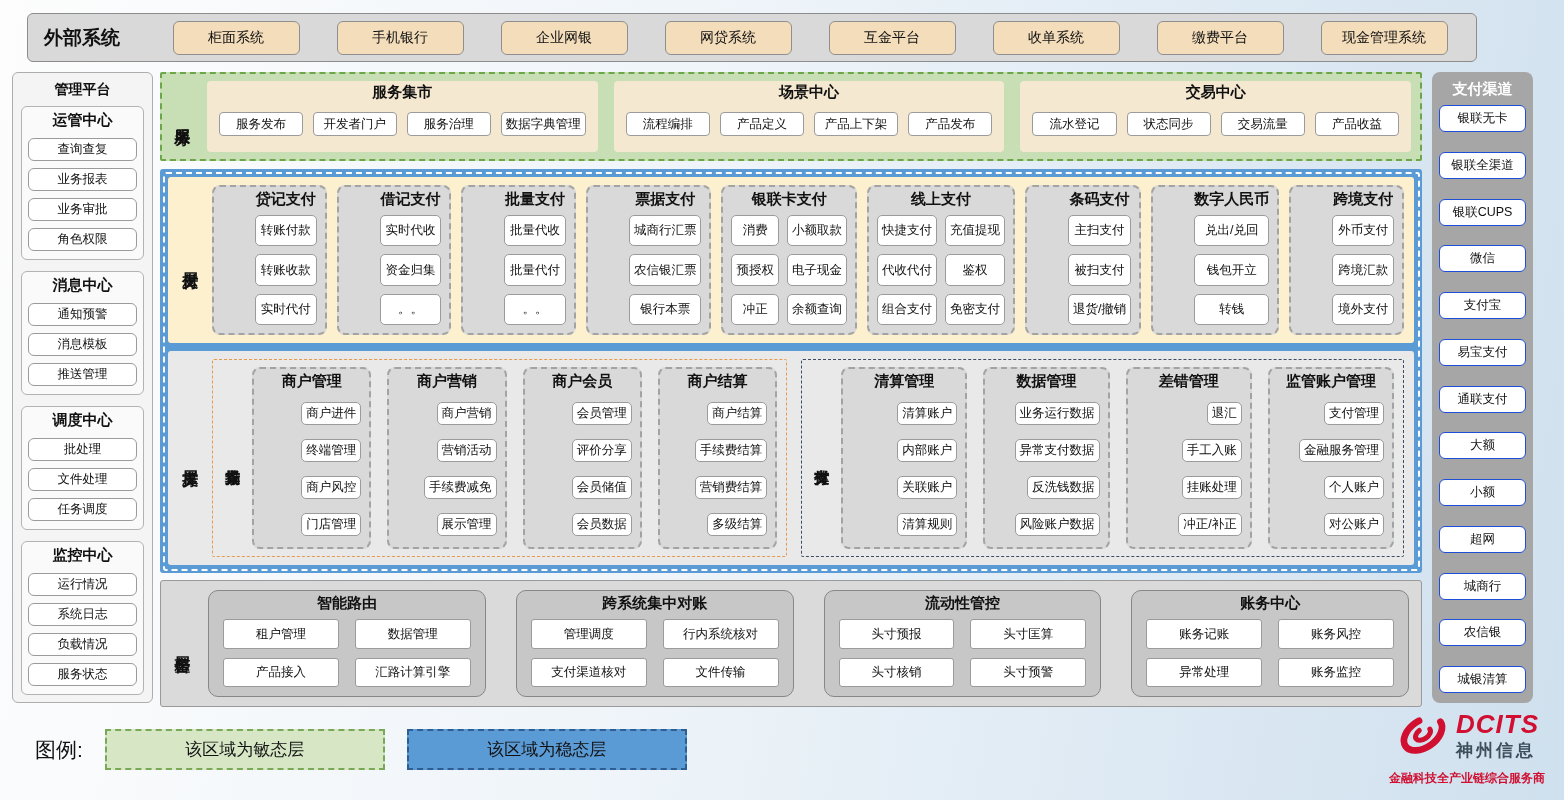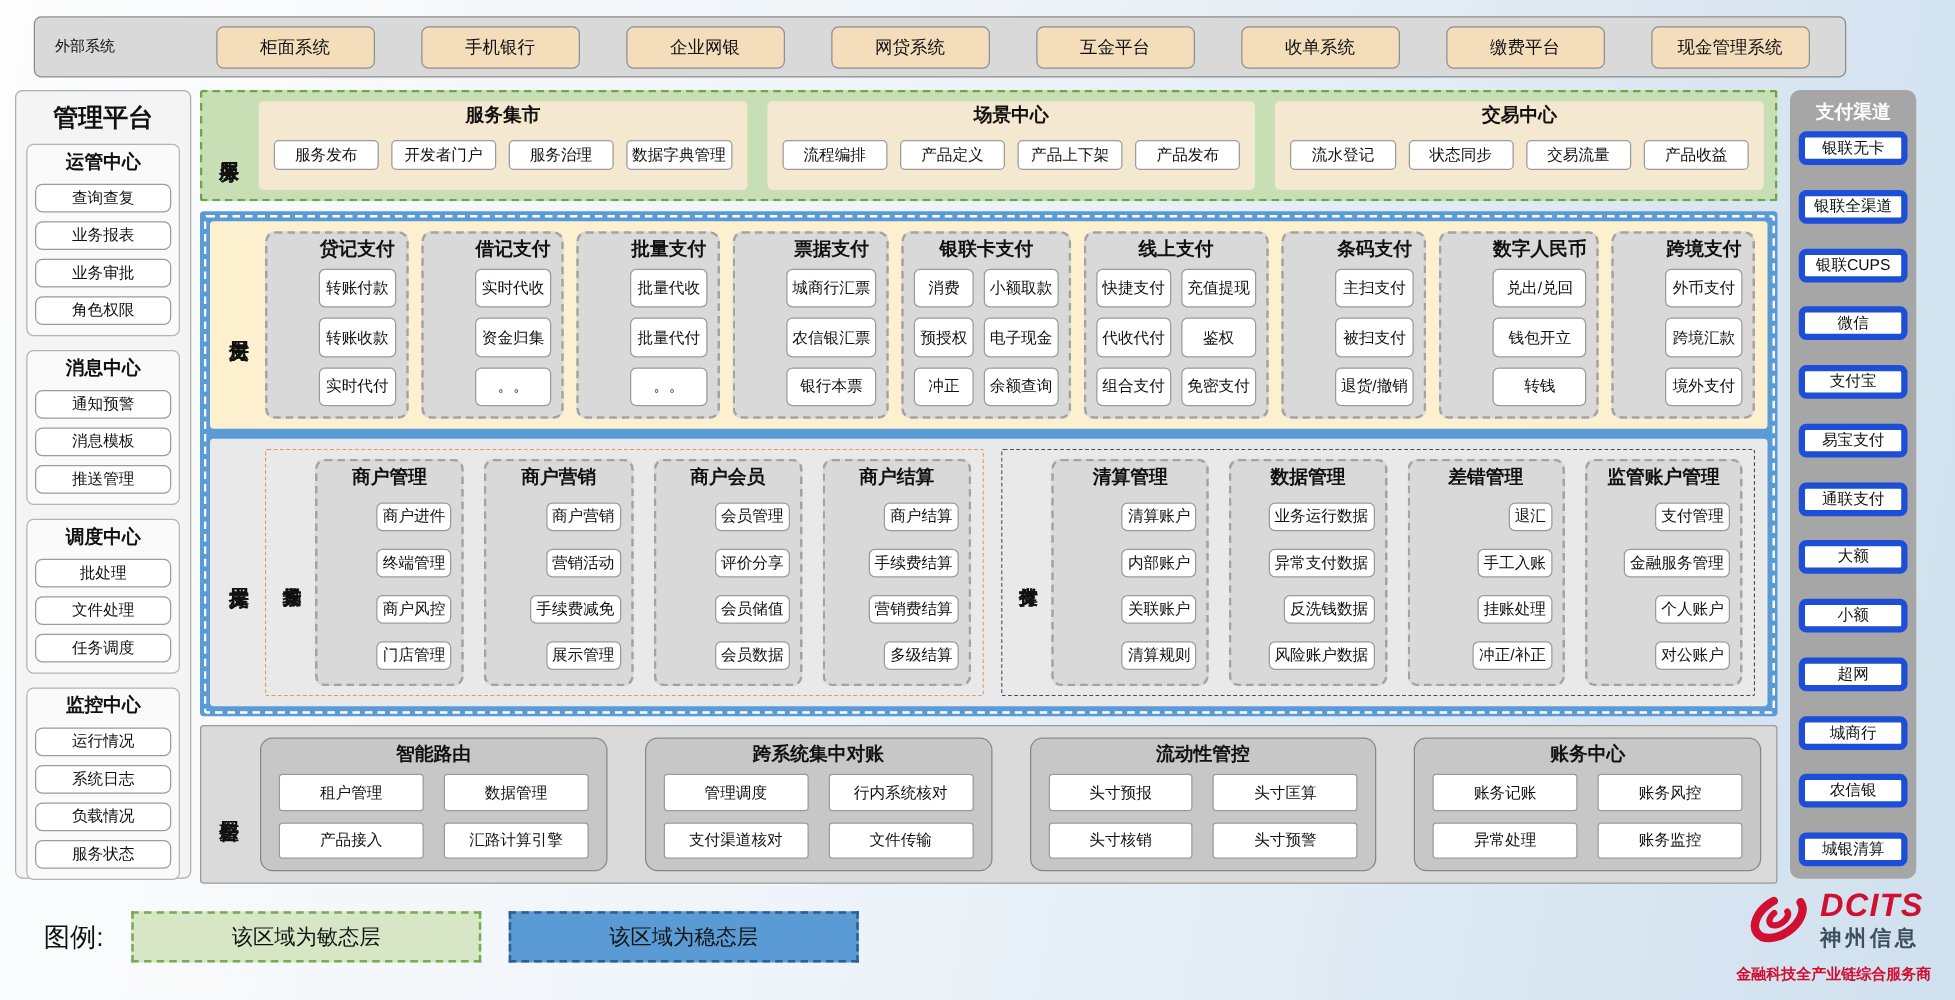--- a/index.html
+++ b/index.html
@@ -26,35 +26,35 @@
     display: flex; align-items: center; justify-content: center;
     white-space: nowrap;
   }
 
   
   .topbar {
     position: absolute; left: 27px; top: 13px; width: 1450px; height: 49px;
     background: #d9d9d9; border: 1.5px solid #8c8c8c; border-radius: 6px;
     display: flex; align-items: center; padding: 0 10px 0 16px;
   }
-  .topbar-label { font-weight: normal; font-size: 12px; width: 110px; }
+  .topbar-label { font-weight: bold; font-size: 19px; width: 110px; }
   .topbar-items { flex: 1; display: flex; justify-content: space-around; align-items: center; }
   .sys-btn {
     width: 127px; height: 34px;
     background: #f4ddbb; border: 1.5px solid #8f8f8f; border-radius: 6px;
     display: flex; align-items: center; justify-content: center; font-size: 14px;
   }
 
   
   .left-sidebar {
     position: absolute; left: 12px; top: 72px; width: 141px; height: 631px;
     background: #f4f4f4; border: 1.5px solid #adadad; border-radius: 6px;
     padding: 6px 8px 8px; display: flex; flex-direction: column;
   }
-  .panel-title { text-align: center; font-weight: bold; font-size: 20px; padding: 2px 0 7px; }
+  .panel-title { text-align: center; font-weight: bold; font-size: 14px; padding: 2px 0 7px; }
   .mgmt-sections { flex: 1; display: flex; flex-direction: column; justify-content: space-between; gap: 11px; }
   .mgmt-section {
     background: #fafafa; border: 1.5px solid #b3b3b3; border-radius: 6px;
     padding: 4px 6px 8px; display: flex; flex-direction: column; gap: 8px; flex: 1;
   }
   .mgmt-section .section-items { flex: 1; display: flex; flex-direction: column; justify-content: space-around; gap: 7px; }
   .mgmt-section .white-btn { border-radius: 6px; }
 
   
   .main { position: absolute; left: 160px; top: 72px; width: 1262px; height: 635px; display: flex; flex-direction: column; }
@@ -133,21 +133,21 @@
 
   
   .right-sidebar {
     position: absolute; left: 1432px; top: 72px; width: 101px; height: 631px;
     background: #a6a6a6; border-radius: 8px;
     padding: 8px 7px 10px; display: flex; flex-direction: column;
   }
   .right-title { color: #fff; font-weight: bold; font-size: 15px; text-align: center; margin-bottom: 6px; }
   .channel-list { flex: 1; display: flex; flex-direction: column; justify-content: space-between; }
   .channel-btn {
-    height: 27px; background: #fff; border: 5px solid #1d4ed8; border-radius: 6px;
+    height: 27px; background: #fff; border: 1px solid #1d4ed8; border-radius: 6px;
     display: flex; align-items: center; justify-content: center; font-size: 12.5px; white-space: nowrap;
   }
 
   
   .legend { position: absolute; left: 35px; top: 729px; display: flex; align-items: center; gap: 22px; }
   .legend-label { font-size: 21px; }
   .legend-chip { width: 280px; height: 41px; display: flex; align-items: center; justify-content: center; font-size: 17px; }
   .legend-agile  { background: #d7e7c6; border: 2px dashed #79a856; }
   .legend-stable { background: #5b9bd5; border: 2px dashed #2e5d92; }
 

